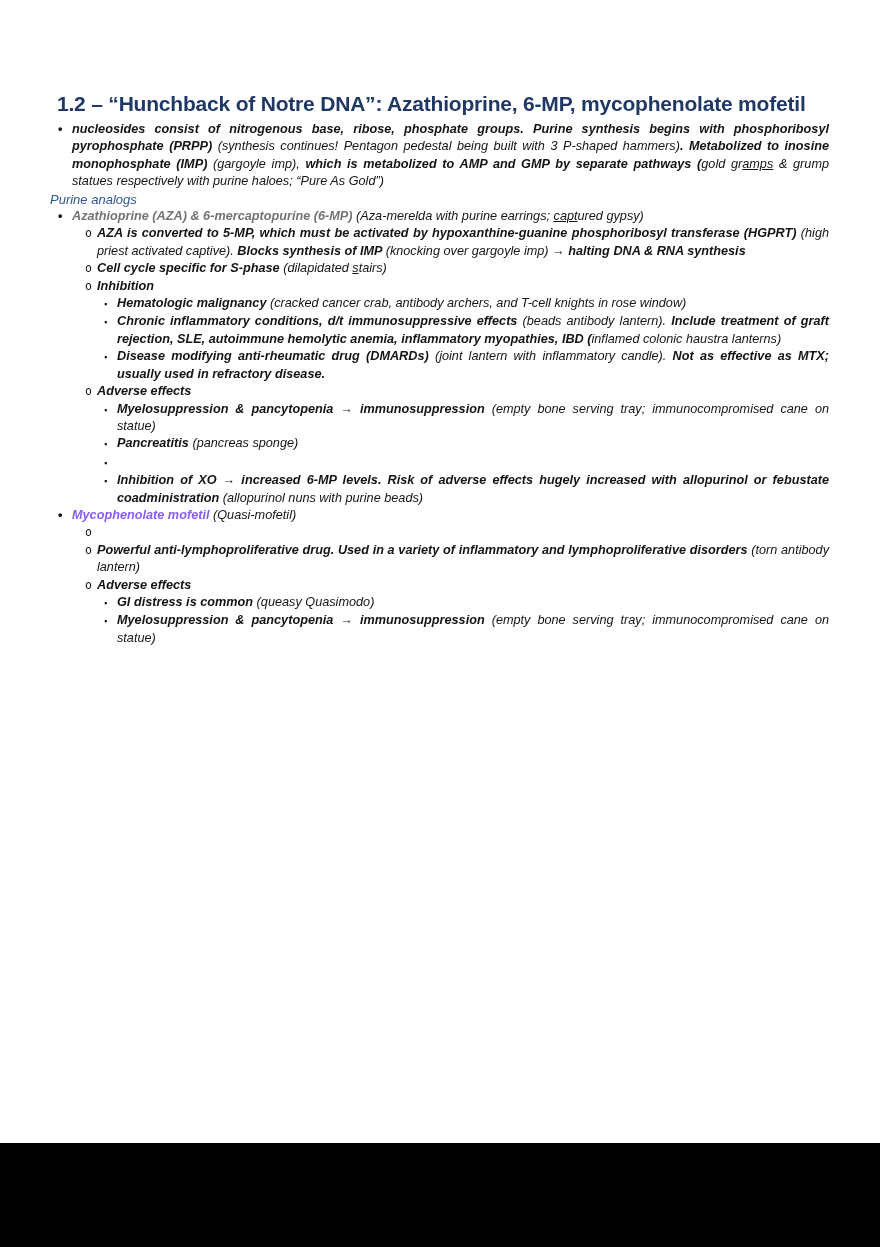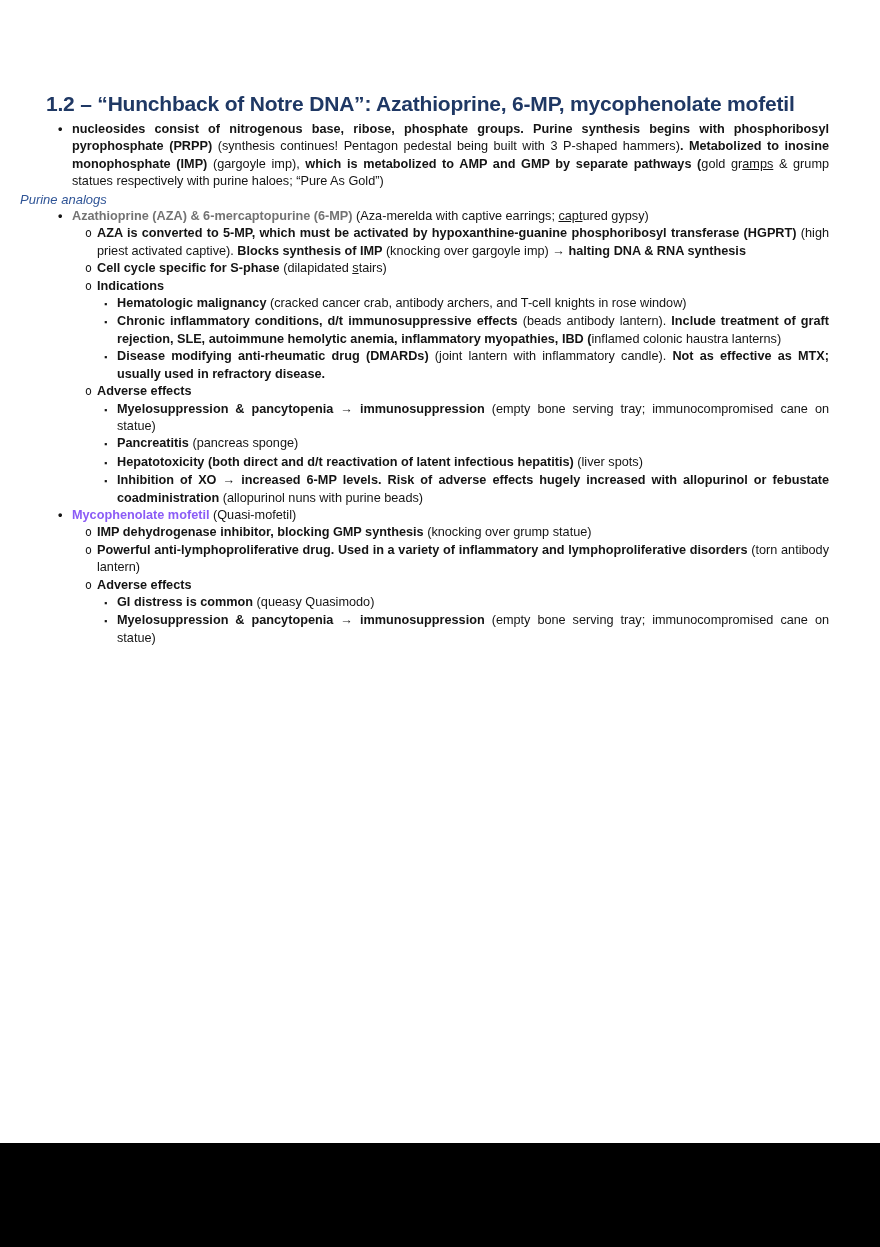--- a/index.html
+++ b/index.html
@@ -1,40 +1,40 @@
 <!DOCTYPE html>
 <html><head>
 <meta charset="utf-8">
 <style>
   * { margin:0; padding:0; box-sizing:border-box; }
   html,body { width:880px; height:1247px; background:#ffffff; }
   body { font-family:"Liberation Sans", sans-serif; position:relative; overflow:hidden; }
 
   .page-title {
-    position:absolute; left:46px; top:91px; width:790px;
+    position:absolute; left:57px; top:91px; width:790px;
     font-size:21px; line-height:26px; letter-spacing:-0.2px;
     color:#1F3864;
   }
 
   .doc-body { position:absolute; left:0; top:121px; width:880px; }
 
   .para { display:flex; align-items:flex-start; font-size:12.7px; line-height:17.4px; color:#141414; }
-  .para .runs { flex:1; text-align:justify; }
+  .para .runs { flex:1; text-align:justify;font-style:italic; }
   .para .bullet { flex:0 0 auto; text-align:left; color:#141414; }
 
   .level-1 { padding-left:58px; padding-right:51px; }
   .level-1 .bullet { width:14px; font-weight:bold; font-size:12.7px; }
 
   .level-2 { padding-left:85px; padding-right:51px; }
   .level-2 .bullet { width:12px; font-size:11.5px; font-family:"DejaVu Sans Mono", monospace; line-height:17.4px; }
 
   .level-3 { padding-left:104px; padding-right:51px; }
   .level-3 .bullet { width:13px; font-size:9px; line-height:17.4px; padding-top:1px; }
 
-  .level-h { padding-left:20px; padding-right:51px; font-style:italic; font-size:13px; }
+  .level-h { padding-left:50px; padding-right:51px; font-style:italic; font-size:13px; }
 
   .run-b { font-weight:bold; }
   .run-u { text-decoration:underline; }
 
   .footer-band {
     position:absolute; left:0; top:1143px; width:880px; height:104px;
     background:#000000;
   }
 </style>
 </head>
@@ -45,33 +45,33 @@
 <div class="doc-body">
     <div class="para level-1">
       <span class="bullet">•</span>
       <div class="runs"><span class="run-b">nucleosides consist of nitrogenous base, ribose, phosphate groups. Purine synthesis begins with phosphoribosyl pyrophosphate (PRPP) </span><span>(synthesis continues! Pentagon pedestal being built with 3 P-shaped hammers)</span><span class="run-b">. Metabolized to inosine monophosphate (IMP) </span><span>(gargoyle imp), </span><span class="run-b">which is metabolized to AMP and GMP by separate pathways (</span><span>gold gr</span><span class="run-u">amps</span><span> &amp; grump statues respectively with purine haloes; “Pure As Gold”)</span></div>
     </div>
     <div class="para level-h">
       <div class="runs"><span style="color: rgb(47, 84, 150);">Purine analogs</span></div>
     </div>
     <div class="para level-1">
       <span class="bullet">•</span>
-      <div class="runs"><span class="run-b" style="color: #737373;">Azathioprine (AZA) &amp; 6-mercaptopurine (6-MP) </span><span>(Aza-merelda with captive earrings; </span><span class="run-u">capt</span><span>ured gypsy)</span></div>
+      <div class="runs"><span class="run-b" style="color: #737373;">Azathioprine (AZA) &amp; 6-mercaptopurine (6-MP) </span><span>(Aza-merelda with purine earrings; </span><span class="run-u">capt</span><span>ured gypsy)</span></div>
     </div>
     <div class="para level-2">
       <span class="bullet">o</span>
       <div class="runs"><span class="run-b">AZA is converted to 5-MP, which must be activated by hypoxanthine-guanine phosphoribosyl transferase (HGPRT) </span><span>(high priest activated captive). </span><span class="run-b">Blocks synthesis of IMP </span><span>(knocking over gargoyle imp) </span><span class="run-b">→ halting DNA &amp; RNA synthesis</span></div>
     </div>
     <div class="para level-2">
       <span class="bullet">o</span>
       <div class="runs"><span class="run-b">Cell cycle specific for S-phase </span><span>(dilapidated </span><span class="run-u">s</span><span>tairs)</span></div>
     </div>
     <div class="para level-2">
       <span class="bullet">o</span>
-      <div class="runs"><span class="run-b">Indications</span></div>
+      <div class="runs"><span class="run-b">Inhibition</span></div>
     </div>
     <div class="para level-3">
       <span class="bullet">▪</span>
       <div class="runs"><span class="run-b">Hematologic malignancy </span><span>(cracked cancer crab, antibody archers, and T-cell knights in rose window)</span></div>
     </div>
     <div class="para level-3">
       <span class="bullet">▪</span>
       <div class="runs"><span class="run-b">Chronic inflammatory conditions, d/t immunosuppressive effects </span><span>(beads antibody lantern). </span><span class="run-b">Include treatment of graft rejection, SLE, autoimmune hemolytic anemia, inflammatory myopathies, IBD (</span><span>inflamed colonic haustra lanterns)</span></div>
     </div>
     <div class="para level-3">
@@ -85,33 +85,31 @@
     <div class="para level-3">
       <span class="bullet">▪</span>
       <div class="runs"><span class="run-b">Myelosuppression &amp; pancytopenia → immunosuppression </span><span>(empty bone serving tray; immunocompromised cane on statue)</span></div>
     </div>
     <div class="para level-3">
       <span class="bullet">▪</span>
       <div class="runs"><span class="run-b">Pancreatitis </span><span>(pancreas sponge)</span></div>
     </div>
     <div class="para level-3">
       <span class="bullet">▪</span>
-      <div class="runs"><span class="run-b">Hepatotoxicity (both direct and d/t reactivation of latent infectious hepatitis) </span><span>(liver spots)</span></div>
     </div>
     <div class="para level-3">
       <span class="bullet">▪</span>
       <div class="runs"><span class="run-b">Inhibition of XO → increased 6-MP levels. Risk of adverse effects hugely increased with allopurinol or febustate coadministration </span><span>(allopurinol nuns with purine beads)</span></div>
     </div>
     <div class="para level-1">
       <span class="bullet">•</span>
       <div class="runs"><span class="run-b" style="color: #8b5cf6;">Mycophenolate mofetil </span><span>(Quasi-mofetil)</span></div>
     </div>
     <div class="para level-2">
       <span class="bullet">o</span>
-      <div class="runs"><span class="run-b">IMP dehydrogenase inhibitor, blocking GMP synthesis </span><span>(knocking over grump statue)</span></div>
     </div>
     <div class="para level-2">
       <span class="bullet">o</span>
       <div class="runs"><span class="run-b">Powerful anti-lymphoproliferative drug. Used in a variety of inflammatory and lymphoproliferative disorders </span><span>(torn antibody lantern)</span></div>
     </div>
     <div class="para level-2">
       <span class="bullet">o</span>
       <div class="runs"><span class="run-b">Adverse effects</span></div>
     </div>
     <div class="para level-3">

